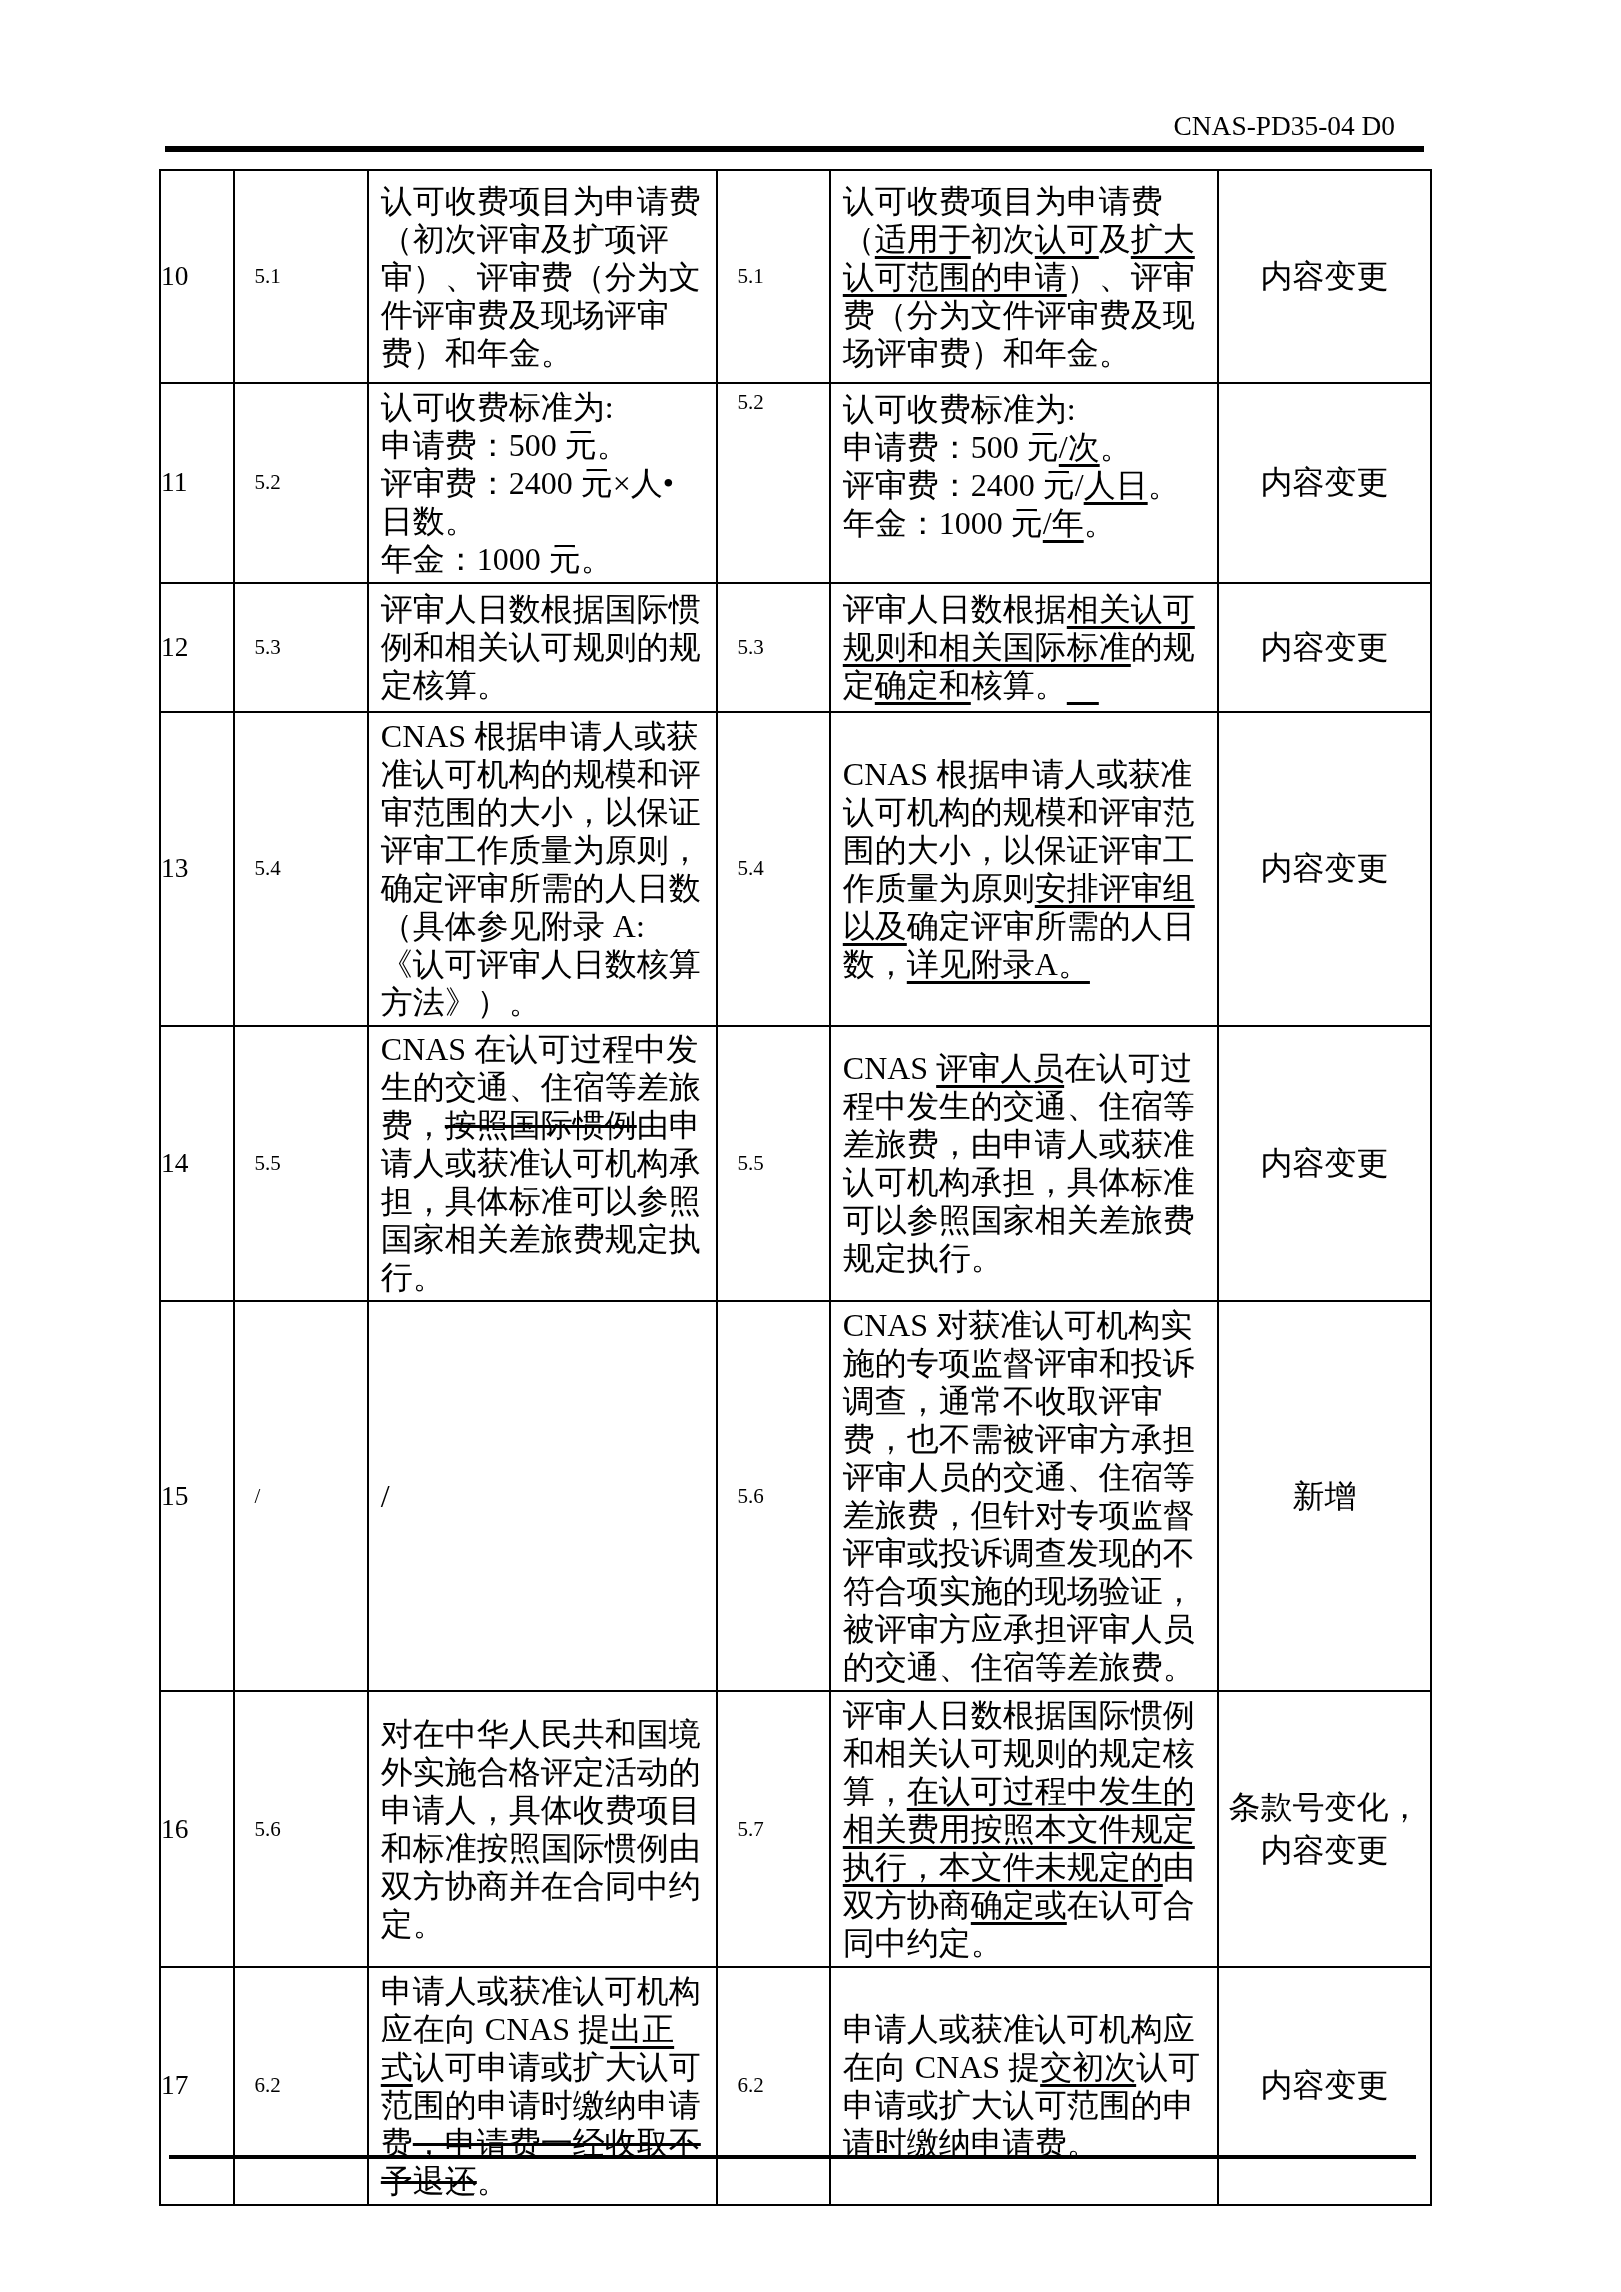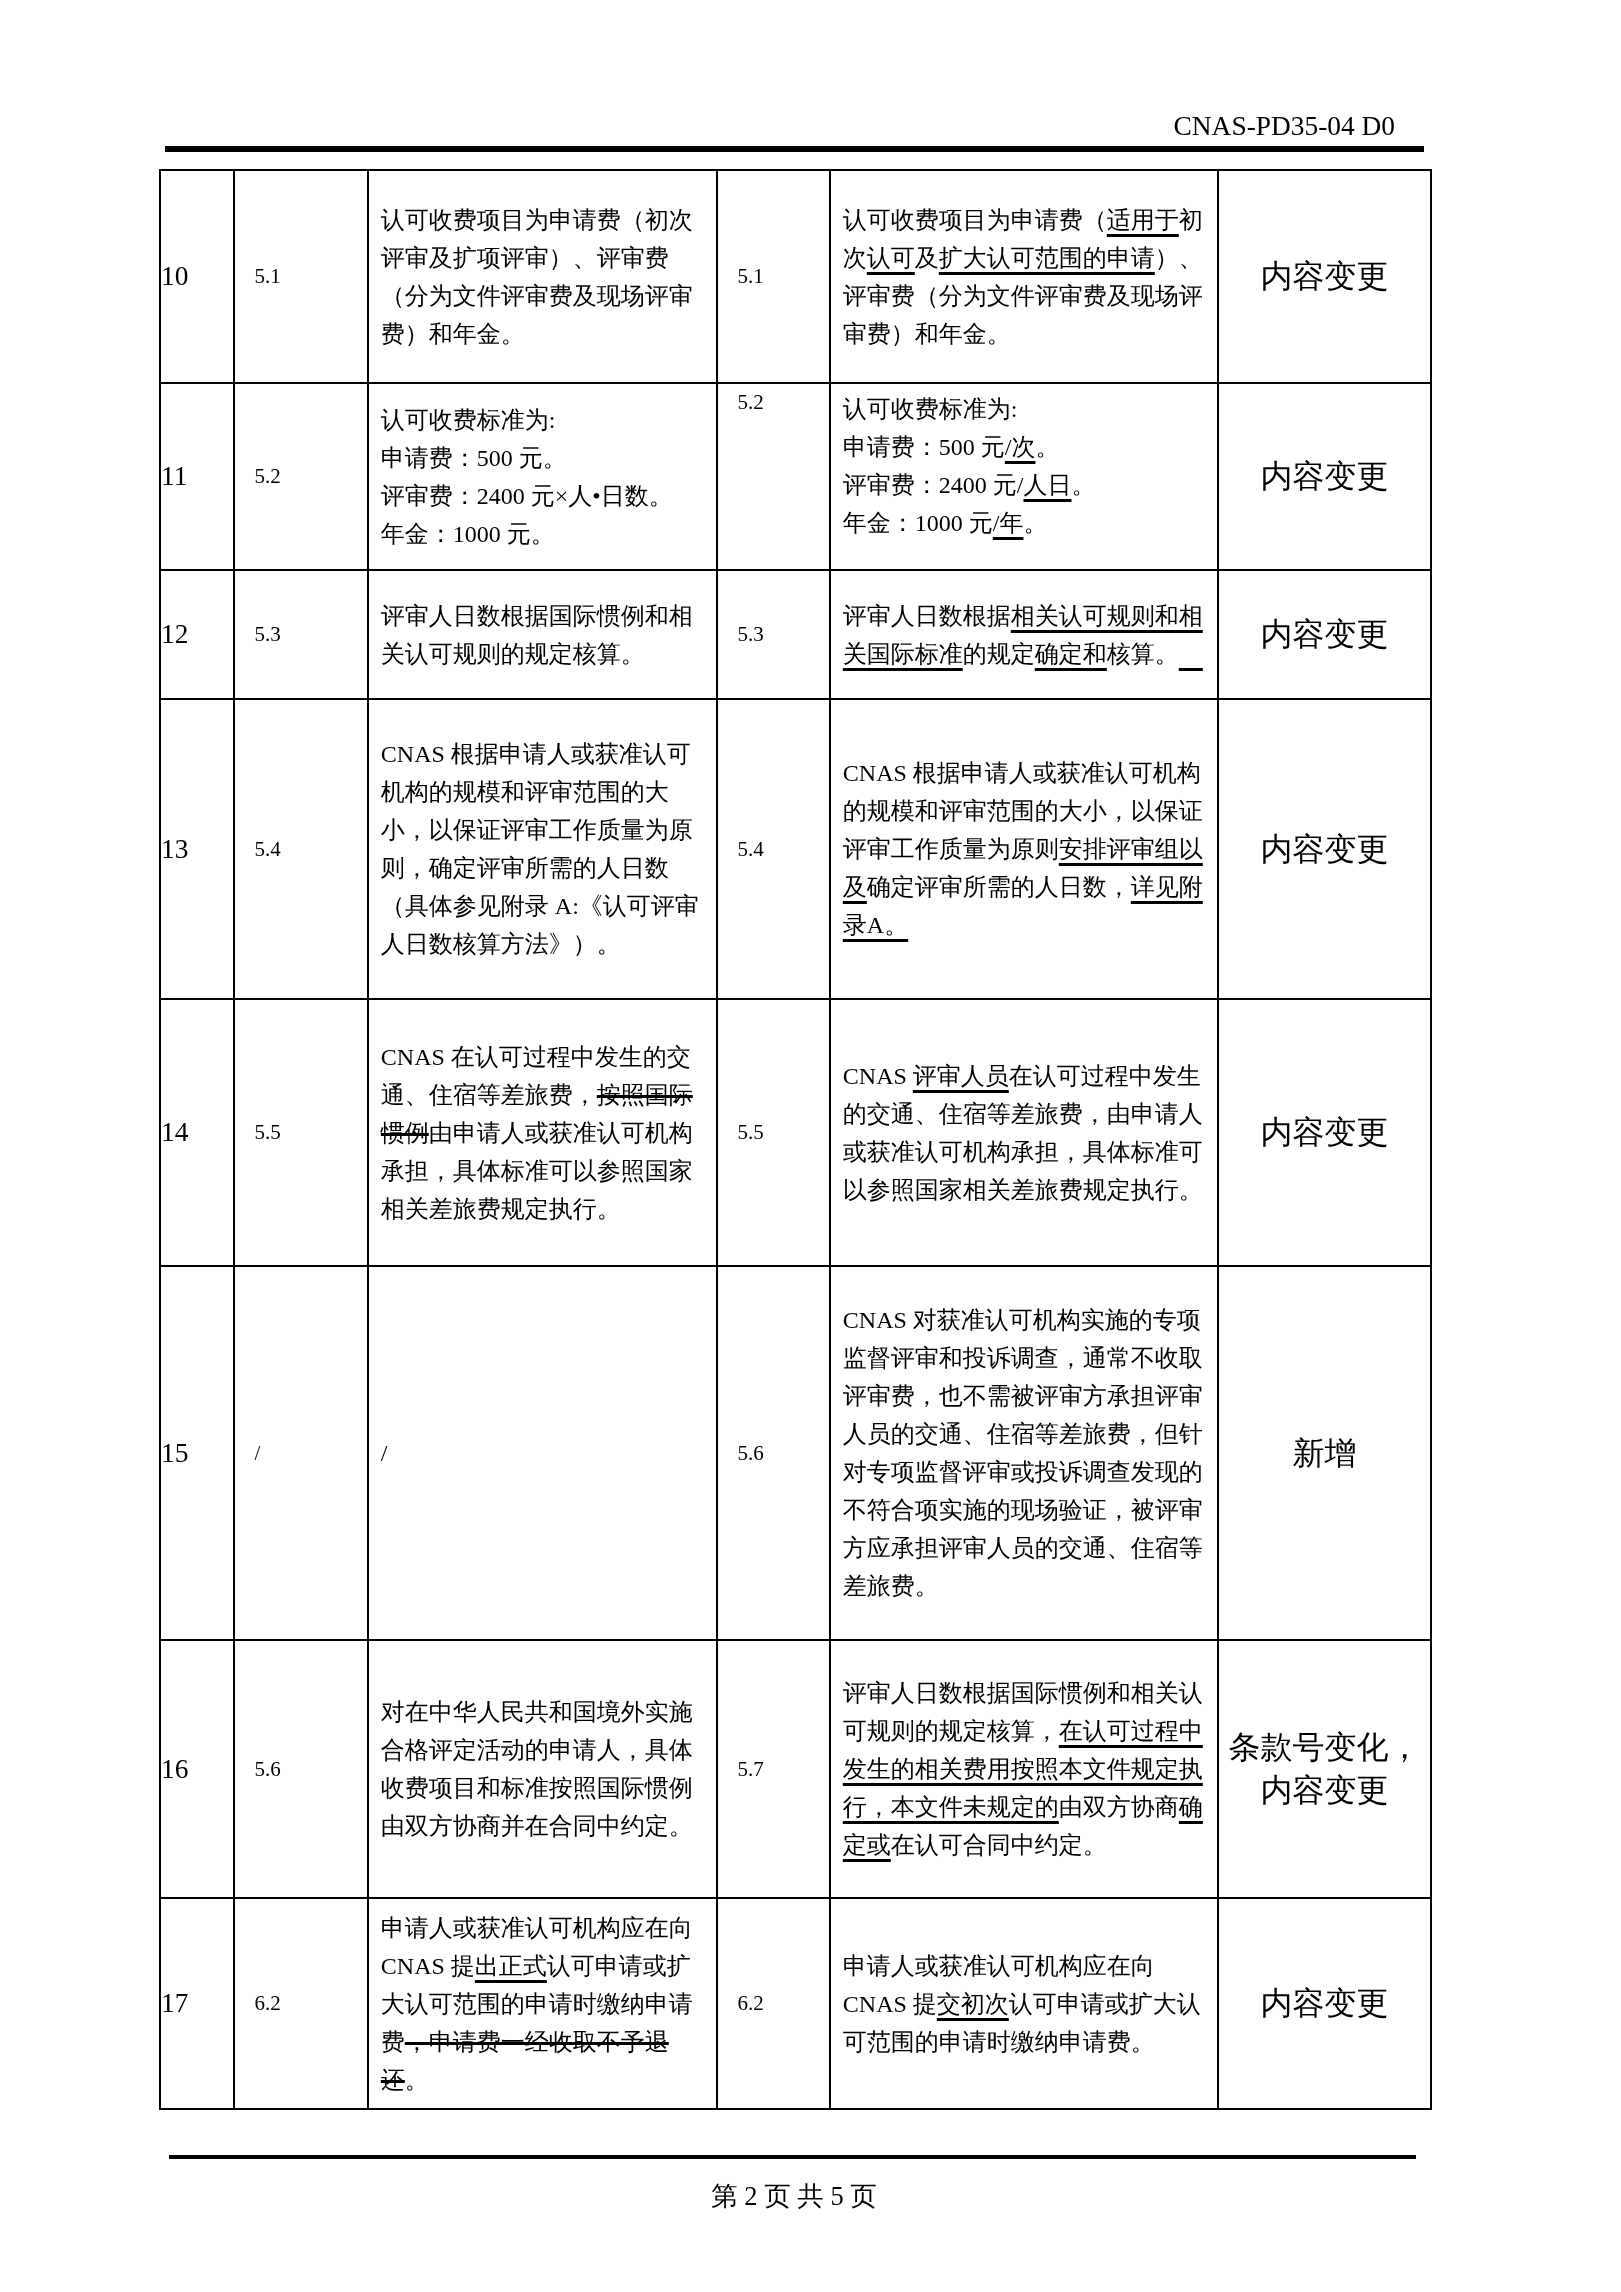--- a/index.html
+++ b/index.html
@@ -46,21 +46,21 @@
     border-top-width:2.9px;
     border-bottom-width:2.9px;
     vertical-align:middle;
     overflow:hidden;
   }
   .num-cell   { text-align:left; font-size:27.4px; }
   .clause-cell{ text-align:left; padding-left:19.6px; padding-right:3.9px; font-size:21px; }
   .text-cell  {
     text-align:left;
     padding:3.9px 11.8px;
-    font-size:24px;
+    font-size:32px;
     line-height:38px;
     white-space:pre-wrap;
   }
   .change-cell{
     text-align:center;
     font-size:32px;
     line-height:43px;
     padding:3.9px 5.9px;
     margin-top:8px;
   }
@@ -179,16 +179,15 @@
           <td class="text-cell"><span>申请人或获准认可机构应在向 CNAS 提</span><span class="u">出正式</span><span>认可申请或扩大认可范围的申请时缴纳申请费</span><span class="st">，申请费一经收取不予退还</span><span>。</span></td>
           <td class="clause-cell"><span>6.2</span></td>
           <td class="text-cell"><span>申请人或获准认可机构应在向 CNAS 提</span><span class="u">交初次</span><span>认可申请或扩大认可范围的申请时缴纳申请费。</span></td>
           <td class="change-cell"><span>内容变更</span></td>
         </tr>
       </tbody>
   </table>
 
   <div class="footer-rule"></div>
 
-  <div class="page-info">第 2 页 共 5 页</div>
 
 </div>
 
 
 </body></html>

